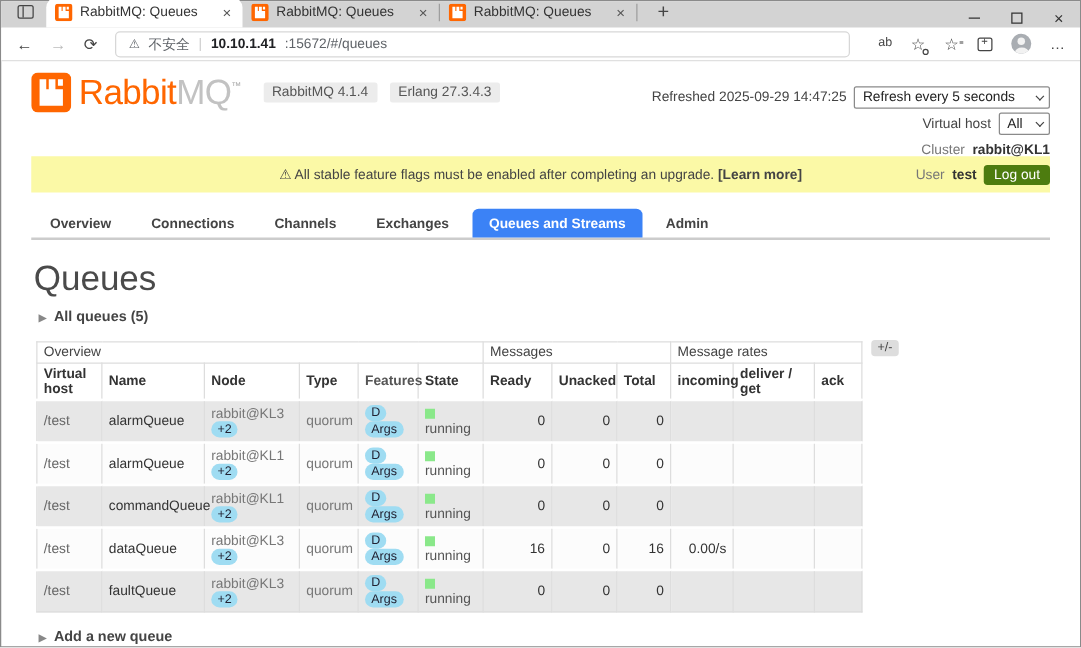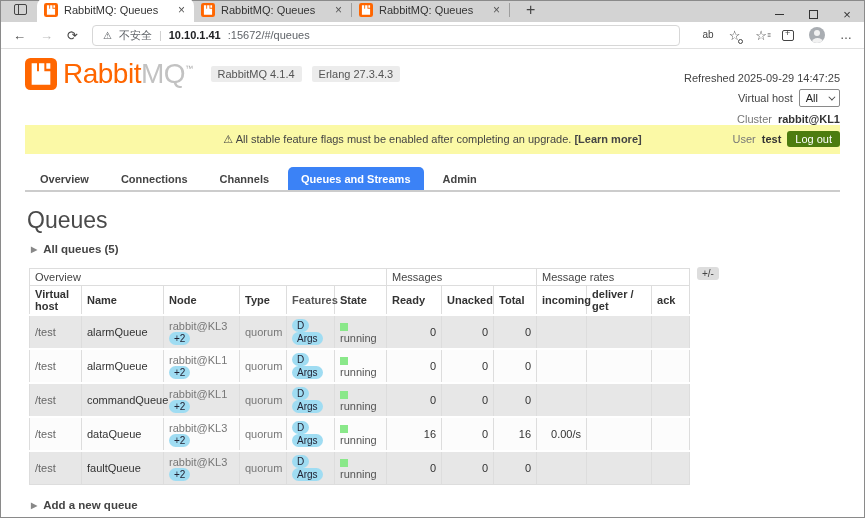--- a/index.html
+++ b/index.html
@@ -67,21 +67,21 @@
   .muted { color:#777; }
   .logout-btn { background:#4d7c0f; color:#fff; border-radius:3px; padding:2px 8px; font-size:11px; }
 
   .banner { background:#fbf9a6; text-align:center; padding:8px 0; font-size:11px; color:#444; margin-top:2px; }
   .banner .lm { font-weight:bold; }
 
   .nav { display:flex; align-items:flex-end; gap:6px; border-bottom:2px solid #ccc; margin-top:13px; padding:0 2px; }
   .nav-tab { padding:6px 13px 5px; font-weight:bold; font-size:11px; color:#444; }
   .nav-tab.active { background:#3b82f6; color:#fff; border-radius:5px 5px 0 0; }
 
-  .page-title { font-size:23px; font-weight:normal; color:#4a4a4a; margin:15px 0 9px 2px; }
+  .page-title { font-size:28px; font-weight:normal; color:#4a4a4a; margin:15px 0 9px 2px; }
   .toggle-row { display:flex; align-items:center; gap:6px; margin:2px 0 13px 6px; font-size:11.5px; font-weight:bold; color:#444; }
   .toggle-row .tri { font-size:8px; color:#888; }
 
   .table-wrap { position:relative; margin-left:4px; width:720px; }
   table { border-collapse:collapse; width:660px; font-size:11px; table-layout:fixed; }
   thead th { border:1px solid #ddd; padding:2px 5px; text-align:left; background:#fff; }
   tr.group th { font-weight:normal; color:#444; }
   tr.cols th { font-weight:bold; color:#333; }
   tr.cols th.features-h { font-weight:bold; color:#555; }
   tbody td { border-left:1px solid #ddd; border-right:1px solid #ddd; border-top:2px solid #fff; padding:3px 5px; }
@@ -186,20 +186,24 @@
         <div class="logo-text">
           <span class="brand">Rabbit</span><span class="mq">MQ</span><span class="tm">™</span>
         </div>
         <span class="ver-badge">RabbitMQ 4.1.4</span>
         <span class="ver-badge" style="margin-left:4px;">Erlang 27.3.4.3</span>
       </div>
 
       <div class="header-right">
         <div class="hr-line">
           <span>Refreshed 2025-09-29 14:47:25</span>
+          <span class="fake-select">
+            <span>Refresh every 5 seconds</span>
+            <span class="chev"></span>
+          </span>
         </div>
         <div class="hr-line">
           <span>Virtual host</span>
           <span class="fake-select small">
             <span>All</span>
             <span class="chev"></span>
           </span>
         </div>
         <div class="hr-line">
           <span class="muted">Cluster</span>
@@ -216,20 +220,21 @@
     <div class="banner">
       <span>⚠</span>
       <span>All stable feature flags must be enabled after completing an upgrade.</span>
       <span class="lm">[Learn more]</span>
     </div>
 
     <div class="nav">
       <span class="nav-tab">Overview</span>
       <span class="nav-tab">Connections</span>
       <span class="nav-tab">Channels</span>
+      <span class="nav-tab">Exchanges</span>
       <span class="nav-tab active">Queues and Streams</span>
       <span class="nav-tab">Admin</span>
     </div>
 
     <h1 class="page-title">Queues</h1>
 
     <div class="toggle-row">
       <span class="tri">▶</span>
       <span>All queues (5)</span>
     </div>

